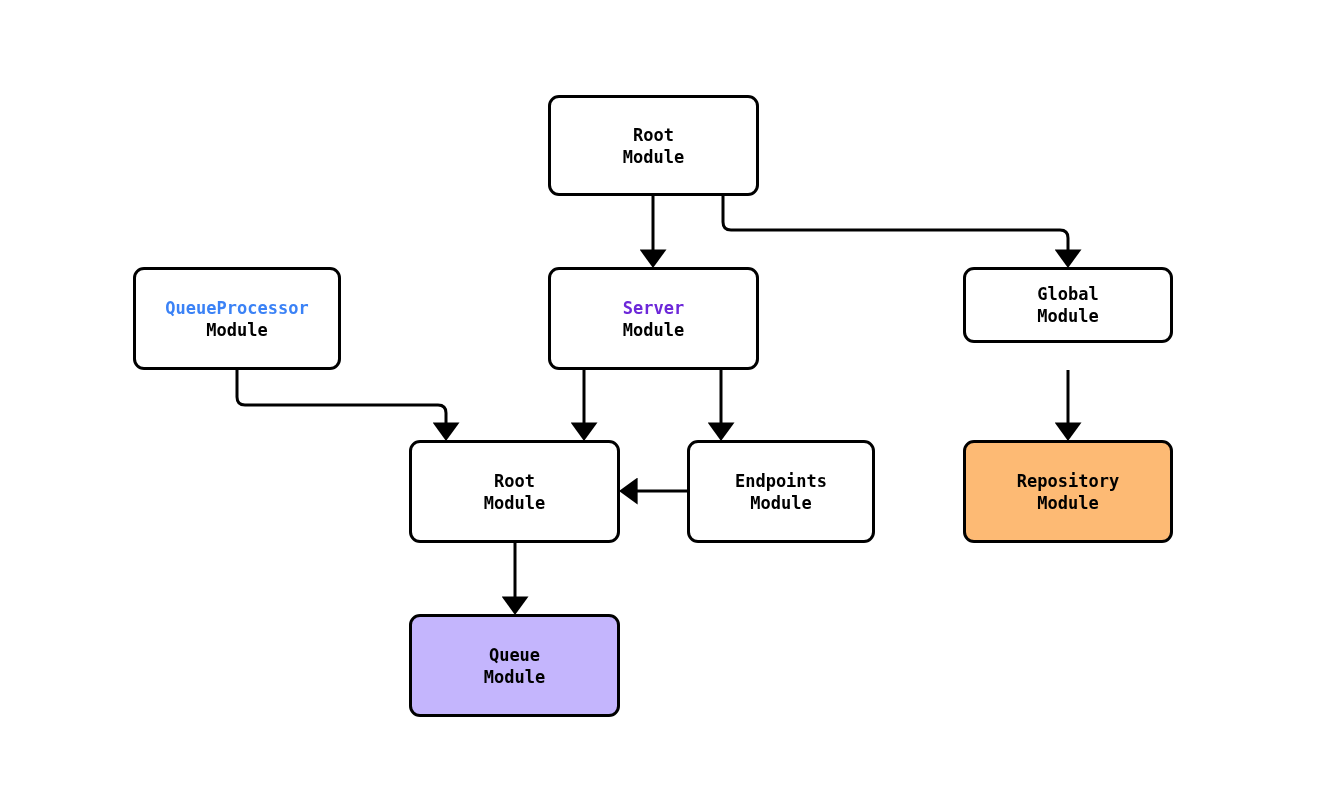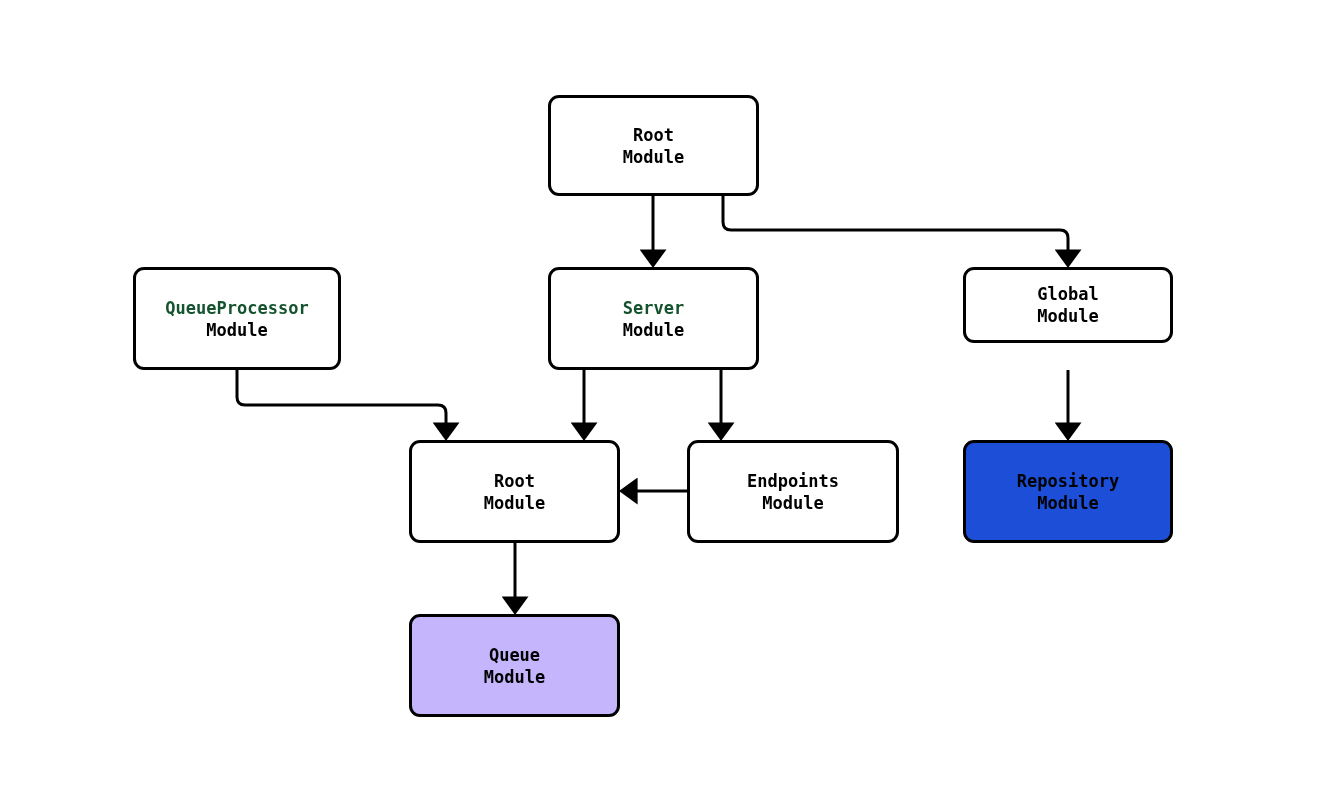--- a/index.html
+++ b/index.html
@@ -69,40 +69,40 @@
         <path d="M 515 543 L 515 600" stroke="#000000" stroke-width="3" fill="none" marker-end="url(#arrowhead)"></path>
       </g>
   </svg>
 
   <div id="nodes-layer">
       <div class="node" style="left: 548px; top: 95px; width: 211px; height: 101px; background: rgb(255, 255, 255); border-color: rgb(0, 0, 0);">
         <div class="node-label" style="color: rgb(0, 0, 0);">Root</div>
         <div class="node-label" style="color: rgb(0, 0, 0);">Module</div>
       </div>
       <div class="node" style="left: 133px; top: 267px; width: 208px; height: 103px; background: rgb(255, 255, 255); border-color: rgb(0, 0, 0);">
-        <div class="node-label" style="color: #14532d;">QueueProcessor</div>
+        <div class="node-label" style="color: #3b82f6;">QueueProcessor</div>
         <div class="node-label" style="color: rgb(0, 0, 0);">Module</div>
       </div>
       <div class="node" style="left: 548px; top: 267px; width: 211px; height: 103px; background: rgb(255, 255, 255); border-color: rgb(0, 0, 0);">
-        <div class="node-label" style="color: #14532d;">Server</div>
+        <div class="node-label" style="color: #6d28d9;">Server</div>
         <div class="node-label" style="color: rgb(0, 0, 0);">Module</div>
       </div>
       <div class="node" style="left: 963px; top: 267px; width: 210px; height: 76px; background: rgb(255, 255, 255); border-color: rgb(0, 0, 0);">
         <div class="node-label" style="color: rgb(0, 0, 0);">Global</div>
         <div class="node-label" style="color: rgb(0, 0, 0);">Module</div>
       </div>
       <div class="node" style="left: 409px; top: 440px; width: 211px; height: 103px; background: rgb(255, 255, 255); border-color: rgb(0, 0, 0);">
         <div class="node-label" style="color: rgb(0, 0, 0);">Root</div>
         <div class="node-label" style="color: rgb(0, 0, 0);">Module</div>
       </div>
-      <div class="node" style="left: 687px; top: 440px; width: 212px; height: 103px; background: rgb(255, 255, 255); border-color: rgb(0, 0, 0);">
+      <div class="node" style="left: 687px; top: 440px; width: 188px; height: 103px; background: rgb(255, 255, 255); border-color: rgb(0, 0, 0);">
         <div class="node-label" style="color: rgb(0, 0, 0);">Endpoints</div>
         <div class="node-label" style="color: rgb(0, 0, 0);">Module</div>
       </div>
-      <div class="node" style="left: 963px; top: 440px; width: 210px; height: 103px; background: #1d4ed8; border-color: rgb(0, 0, 0);">
+      <div class="node" style="left: 963px; top: 440px; width: 210px; height: 103px; background: #fdba74; border-color: rgb(0, 0, 0);">
         <div class="node-label" style="color: rgb(0, 0, 0);">Repository</div>
         <div class="node-label" style="color: rgb(0, 0, 0);">Module</div>
       </div>
       <div class="node" style="left: 409px; top: 614px; width: 211px; height: 103px; background: #c4b5fd; border-color: rgb(0, 0, 0);">
         <div class="node-label" style="color: rgb(0, 0, 0);">Queue</div>
         <div class="node-label" style="color: rgb(0, 0, 0);">Module</div>
       </div>
     </div>
 
 </div>

